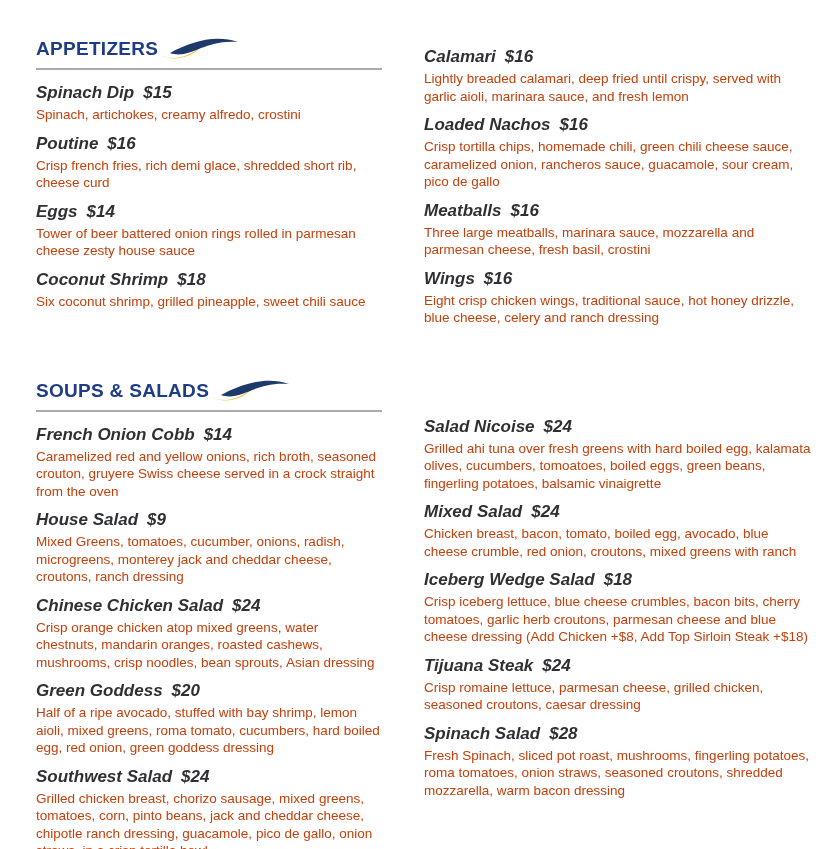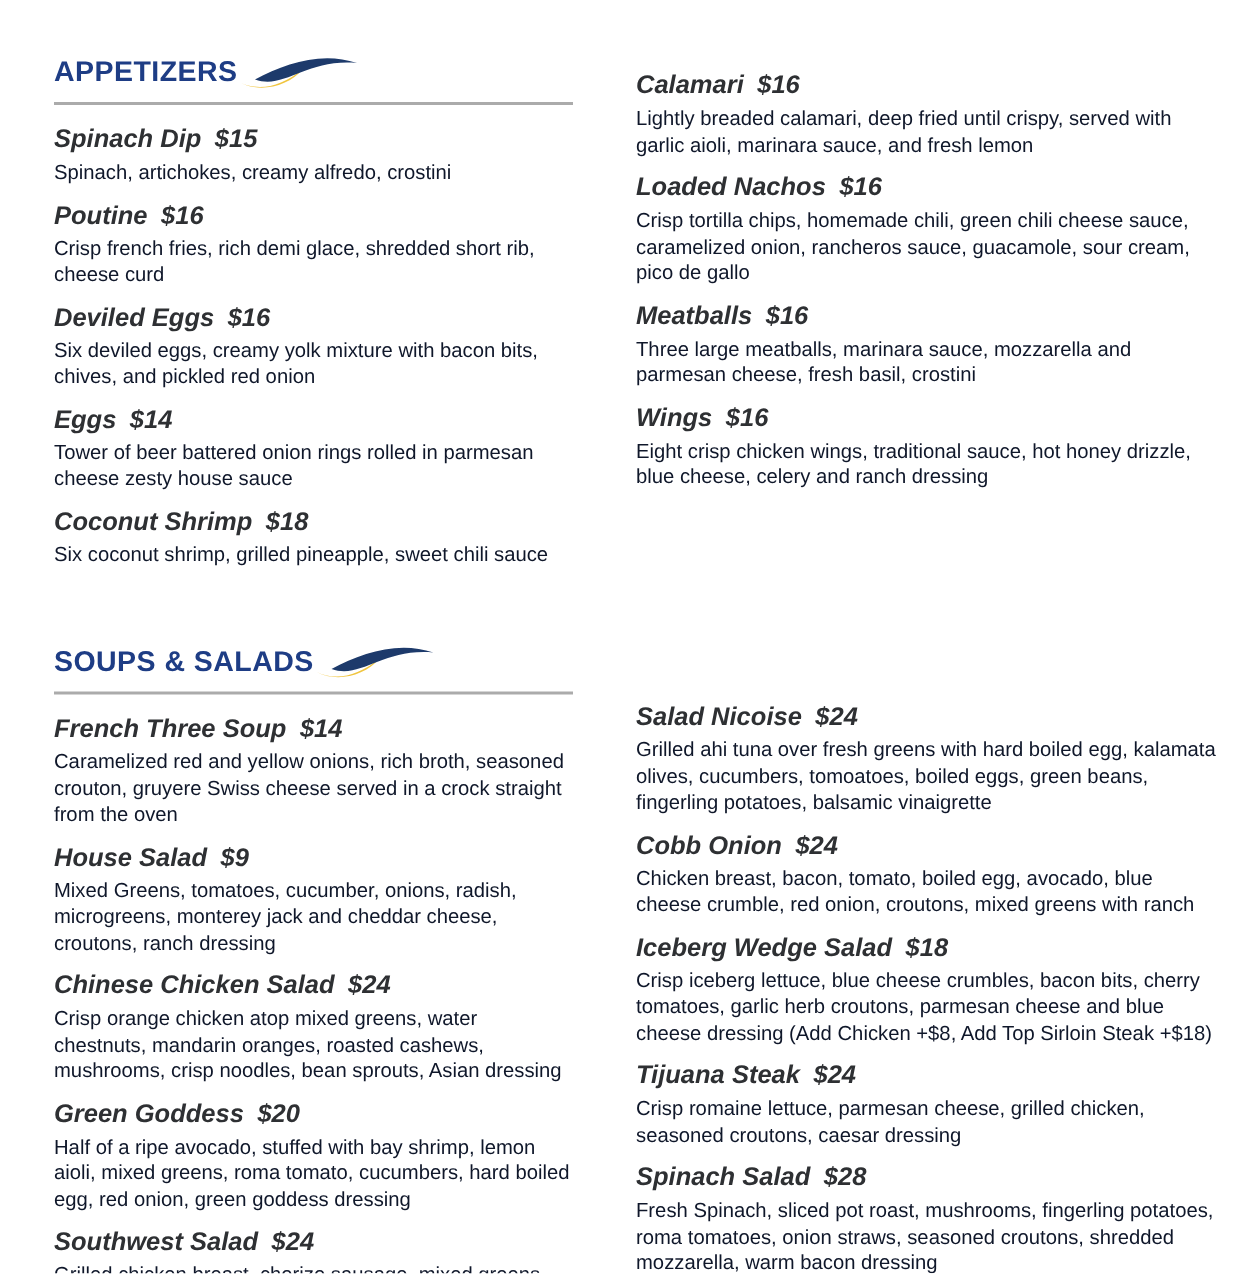--- a/index.html
+++ b/index.html
@@ -56,21 +56,21 @@
     font-size: 17px;
     font-weight: 800;
     color: #2e3033;
     line-height: 21px;
     font-style: italic;
   }
   .item-price { margin-left: 9px; }
   .item-desc {
     margin: 0;
     font-size: 13.5px;
-    color: #0f172a;
+    color: #c2410c;
     line-height: 17.5px;
   }
 </style>
 </head>
 <body>
 
 <div class="menu-page">
 
   <div class="menu-section first">
     <div class="col-left">
@@ -83,24 +83,20 @@
       </div>
       <hr class="section-divider">
 
       <div class="menu-item">
         <h3 class="item-title"><span>Spinach Dip</span><span class="item-price">$15</span></h3>
         <p class="item-desc">Spinach, artichokes, creamy alfredo, crostini</p>
       </div>
       <div class="menu-item">
         <h3 class="item-title"><span>Poutine</span><span class="item-price">$16</span></h3>
         <p class="item-desc">Crisp french fries, rich demi glace, shredded short rib, cheese curd</p>
-      </div>
-      <div class="menu-item">
-        <h3 class="item-title"><span>Deviled Eggs</span><span class="item-price">$16</span></h3>
-        <p class="item-desc">Six deviled eggs, creamy yolk mixture with bacon bits, chives, and pickled red onion</p>
       </div>
       <div class="menu-item">
         <h3 class="item-title"><span>Eggs</span><span class="item-price">$14</span></h3>
         <p class="item-desc">Tower of beer battered onion rings rolled in parmesan cheese zesty house sauce</p>
       </div>
       <div class="menu-item">
         <h3 class="item-title"><span>Coconut Shrimp</span><span class="item-price">$18</span></h3>
         <p class="item-desc">Six coconut shrimp, grilled pineapple, sweet chili sauce</p>
       </div>
     </div>
@@ -130,21 +126,21 @@
       <div class="section-head">
         <span class="section-title">SOUPS &amp; SALADS</span>
         <svg class="swoosh" width="82" height="28" viewBox="0 0 82 28">
           <path d="M2 21 C 15 27, 29 24, 44 12 C 34 24, 15 28, 2 21 Z" fill="#f0c53f"></path>
           <path d="M12 19 C 32 26, 46 5, 80 8 C 57 0, 32 8, 12 19 Z" fill="#1d3a6b"></path>
         </svg>
       </div>
       <hr class="section-divider">
 
       <div class="menu-item">
-        <h3 class="item-title"><span>French Three Soup</span><span class="item-price">$14</span></h3>
+        <h3 class="item-title"><span>French Onion Cobb</span><span class="item-price">$14</span></h3>
         <p class="item-desc">Caramelized red and yellow onions, rich broth, seasoned crouton, gruyere Swiss cheese served in a crock straight from the oven</p>
       </div>
       <div class="menu-item">
         <h3 class="item-title"><span>House Salad</span><span class="item-price">$9</span></h3>
         <p class="item-desc">Mixed Greens, tomatoes, cucumber, onions, radish, microgreens, monterey jack and cheddar cheese, croutons, ranch dressing</p>
       </div>
       <div class="menu-item">
         <h3 class="item-title"><span>Chinese Chicken Salad</span><span class="item-price">$24</span></h3>
         <p class="item-desc">Crisp orange chicken atop mixed greens, water chestnuts, mandarin oranges, roasted cashews, mushrooms, crisp noodles, bean sprouts, Asian dressing</p>
       </div>
@@ -158,21 +154,21 @@
       </div>
 
     </div>
 
     <div class="col-right offset-lg">
       <div class="menu-item">
         <h3 class="item-title"><span>Salad Nicoise</span><span class="item-price">$24</span></h3>
         <p class="item-desc">Grilled ahi tuna over fresh greens with hard boiled egg, kalamata olives, cucumbers, tomoatoes, boiled eggs, green beans, fingerling potatoes, balsamic vinaigrette</p>
       </div>
       <div class="menu-item">
-        <h3 class="item-title"><span>Cobb Onion</span><span class="item-price">$24</span></h3>
+        <h3 class="item-title"><span>Mixed Salad</span><span class="item-price">$24</span></h3>
         <p class="item-desc">Chicken breast, bacon, tomato, boiled egg, avocado, blue cheese crumble, red onion, croutons, mixed greens with ranch</p>
       </div>
       <div class="menu-item">
         <h3 class="item-title"><span>Iceberg Wedge Salad</span><span class="item-price">$18</span></h3>
         <p class="item-desc">Crisp iceberg lettuce, blue cheese crumbles, bacon bits, cherry tomatoes, garlic herb croutons, parmesan cheese and blue cheese dressing  (Add Chicken +$8, Add Top Sirloin Steak +$18)</p>
       </div>
       <div class="menu-item">
         <h3 class="item-title"><span>Tijuana Steak</span><span class="item-price">$24</span></h3>
         <p class="item-desc">Crisp romaine lettuce, parmesan cheese, grilled chicken, seasoned croutons, caesar dressing</p>
       </div>

